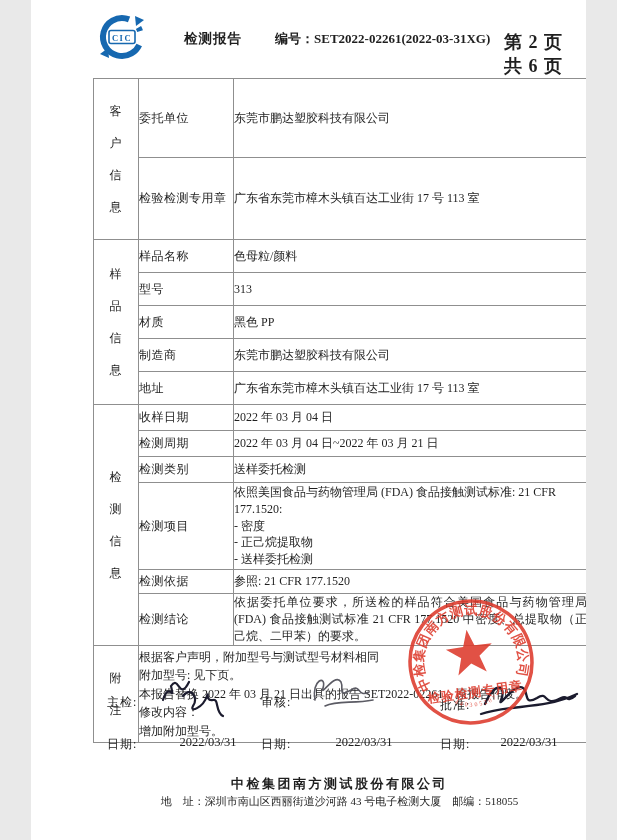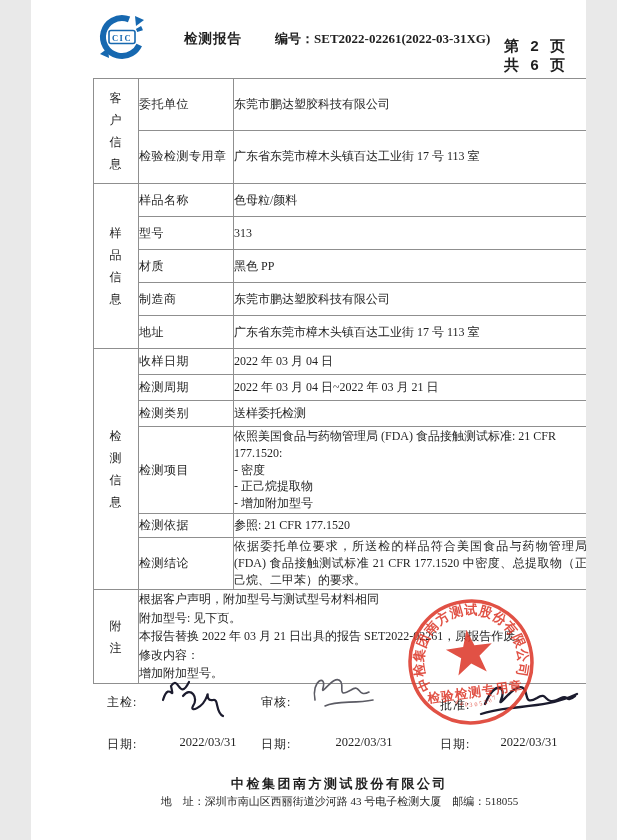--- a/index.html
+++ b/index.html
@@ -5,32 +5,32 @@
   html,body{margin:0;padding:0;background:#e9e9e9;}
   .page{
     position:relative;width:555px;height:840px;background:#ffffff;
     font-family:"Liberation Serif","DejaVu Serif",serif;
     color:#1f1f1f;overflow:hidden;margin:0 auto;
   }
   
   .hdr-logo{position:absolute;left:60px;top:12px;width:62px;height:50px;}
   .hdr-title{position:absolute;left:145px;top:30px;font-size:13.5px;font-weight:bold;letter-spacing:1px;margin-left:8px;}
   .hdr-no{position:absolute;left:244px;top:30px;font-size:13px;font-weight:bold;}
-  .hdr-page{position:absolute;left:473px;top:37px;font-size:15px;font-weight:bold;letter-spacing:1px;font-family:Liberation Mono, monospace;}
+  .hdr-page{position:absolute;left:473px;top:30px;font-size:18px;font-weight:bold;letter-spacing:1px;}
   
   table.rpt{
     position:absolute;left:62px;top:78px;width:494px;
     border-collapse:collapse;table-layout:fixed;
   }
   table.rpt td{
     border:1px solid #8f8f8f;font-size:12px;vertical-align:middle;
     padding:0;overflow:hidden;
   }
   td.sec{text-align:center;}
-  .secv{width:2em;margin:8px auto;word-break:break-all;line-height:22px;letter-spacing:1px;}
+  .secv{width:2em;margin:16px auto;word-break:break-all;line-height:32px;letter-spacing:1px;}
   td.fld{padding-left:8px;letter-spacing:0.5px;}
   td.val{padding-left:10px;}
   tr.r33{height:33px;} tr.r32{height:32px;} tr.r26{height:26px;}
   tr.r-items{height:87px;} tr.r-basis{height:24px;} tr.r-concl{height:51px;} tr.r-note{height:94px;}
   td.ml{vertical-align:top;padding:3px 10px 0 10px;line-height:16.8px;}
   td.concl{vertical-align:top;padding:2px 8px 0 10px;line-height:17px;text-align:justify;}
   td.note-cell{vertical-align:top;padding:3px 10px 0 6px;line-height:18.6px;}
   
   .sig-label{position:absolute;font-size:12px;letter-spacing:1px;}
   .sig-date-val{position:absolute;font-size:12.5px;width:90px;text-align:center;}
@@ -121,21 +121,21 @@
       <td class="fld">检测类别</td>
       <td class="val">送样委托检测</td>
     </tr>
     <tr class="r-items">
       <td class="fld">检测项目</td>
       <td class="ml">
         <div>依照美国食品与药物管理局 (FDA) 食品接触测试标准: 21 CFR</div>
         <div>177.1520:</div>
         <div>- 密度</div>
         <div>- 正己烷提取物</div>
-        <div>- 增加附加型号</div>
+        <div>- 送样委托检测</div>
       </td>
     </tr>
     <tr class="r-basis">
       <td class="fld">检测依据</td>
       <td class="val">参照: 21 CFR 177.1520</td>
     </tr>
     <tr class="r-concl">
       <td class="fld">检测结论</td>
       <td class="concl">依据委托单位要求，所送检的样品符合美国食品与药物管理局 (FDA) 食品接触测试标准 21 CFR 177.1520 中密度、总提取物（正己烷、二甲苯）的要求。</td>
     </tr>

